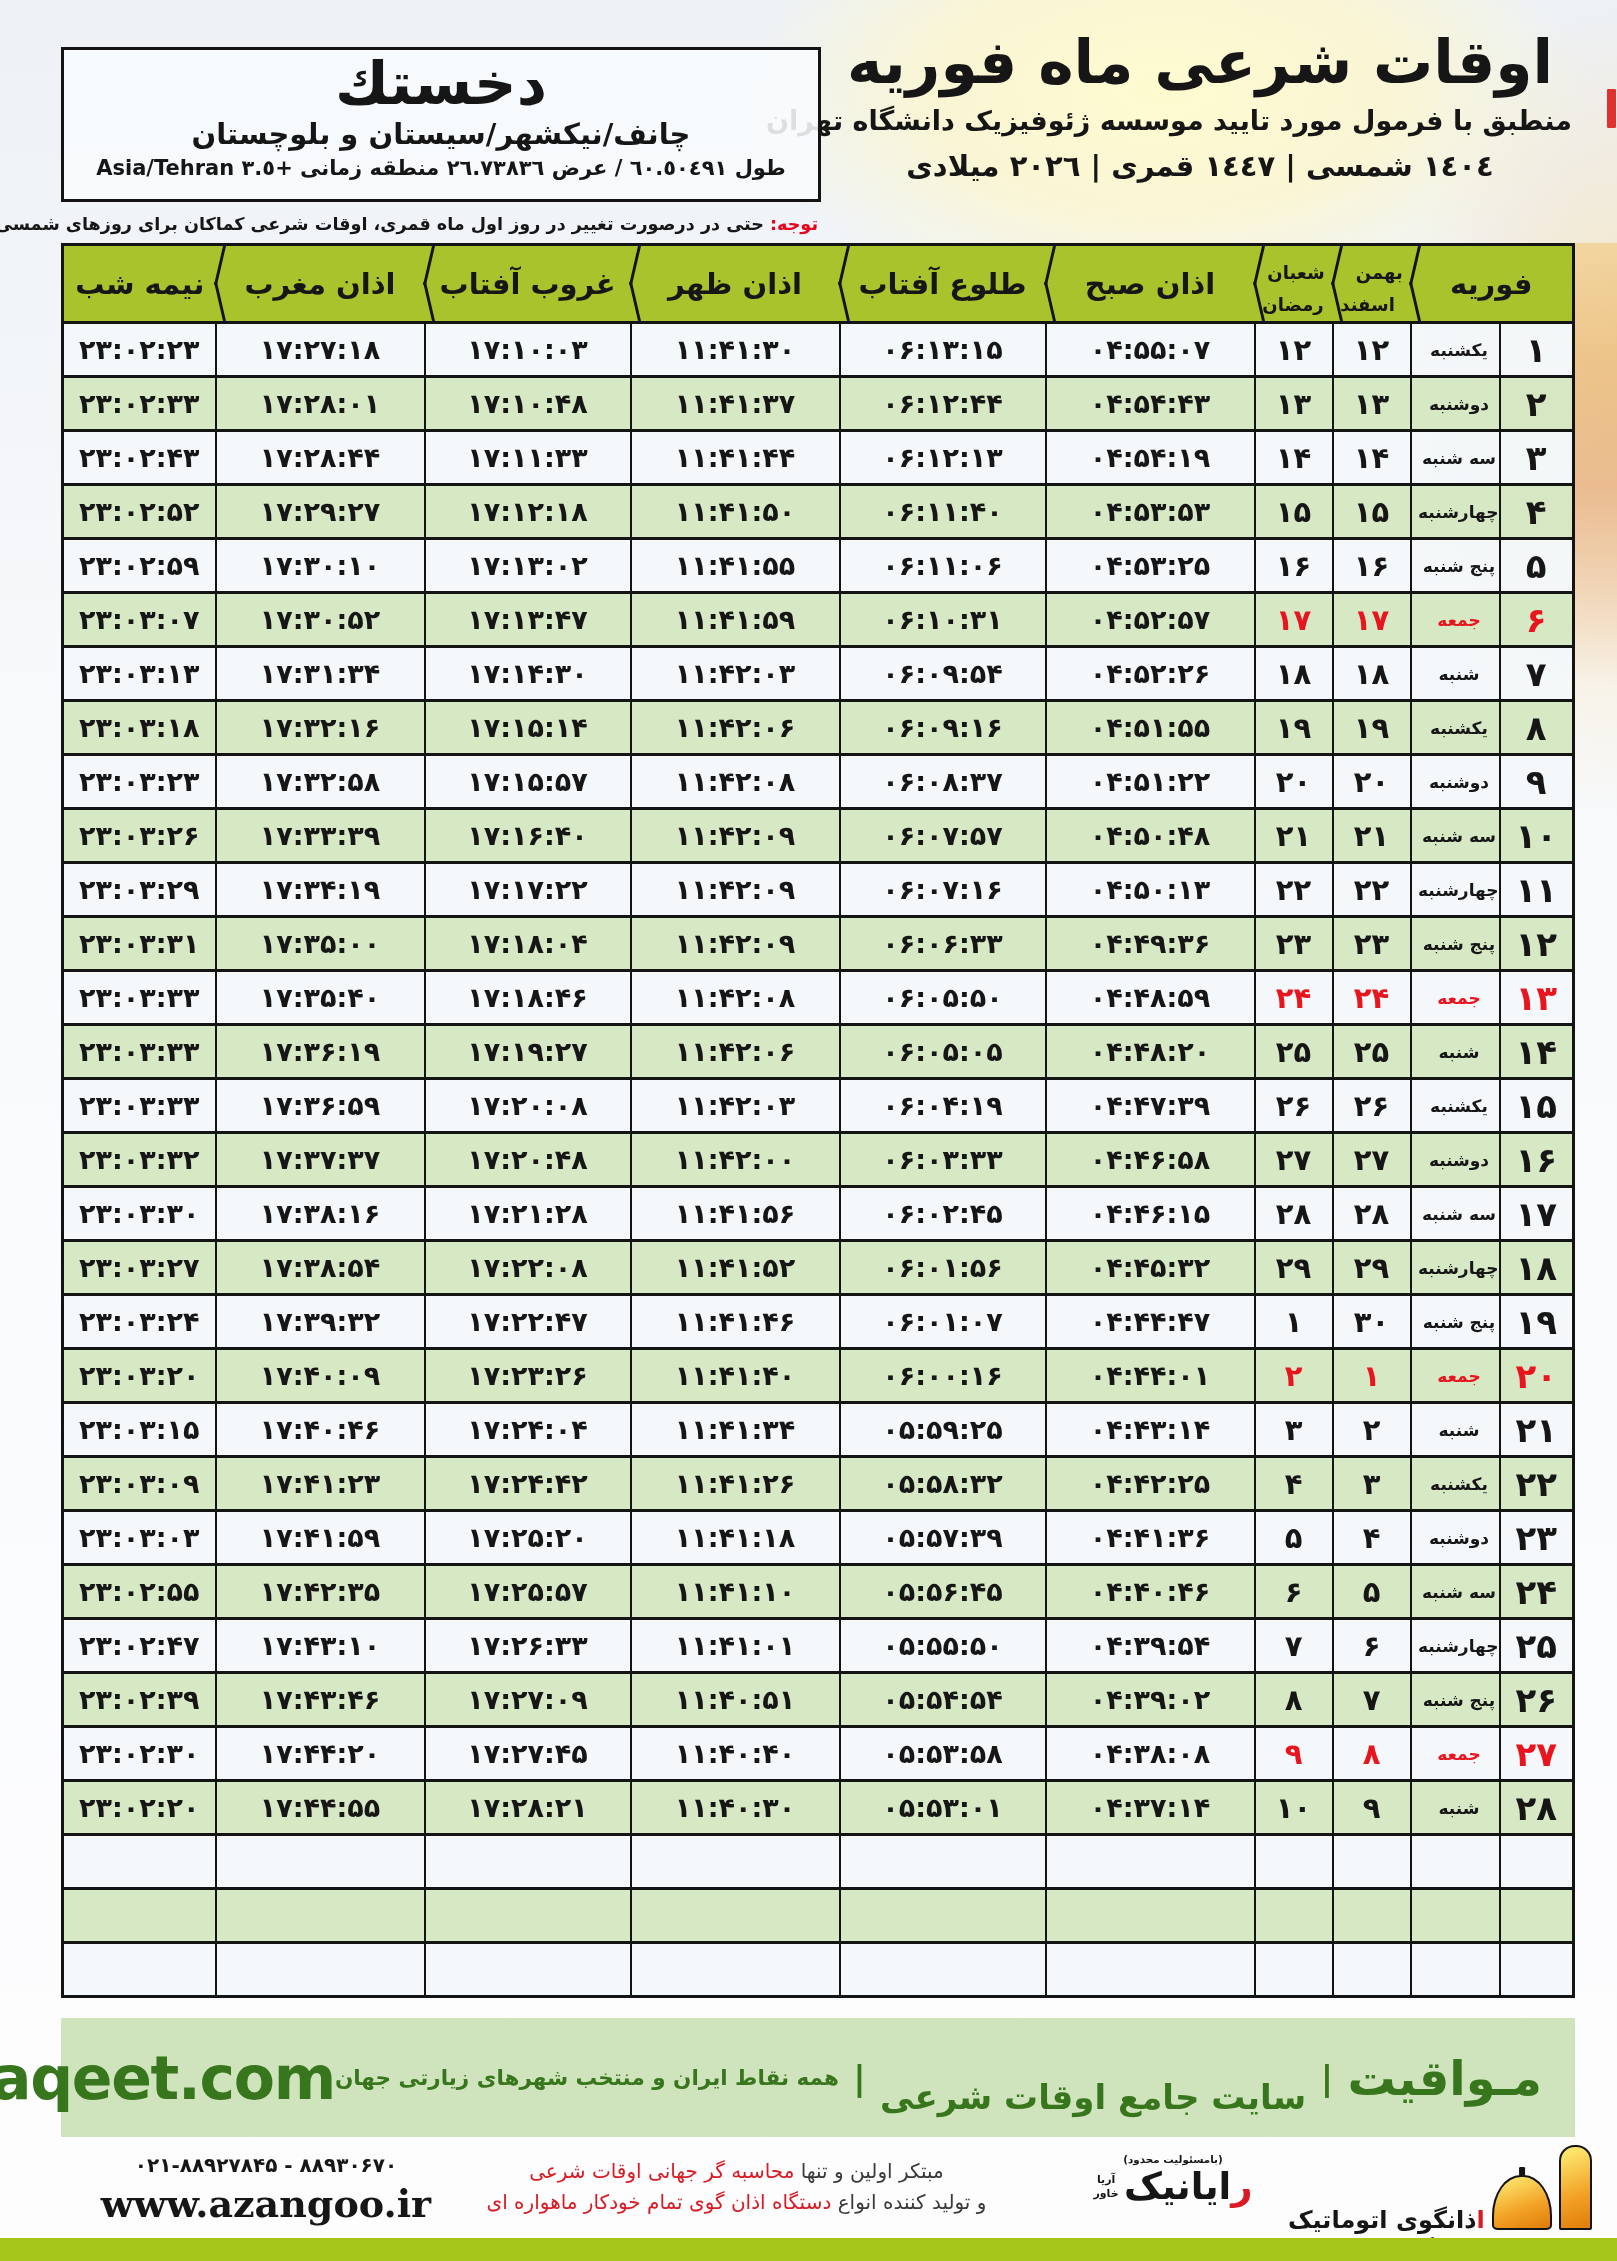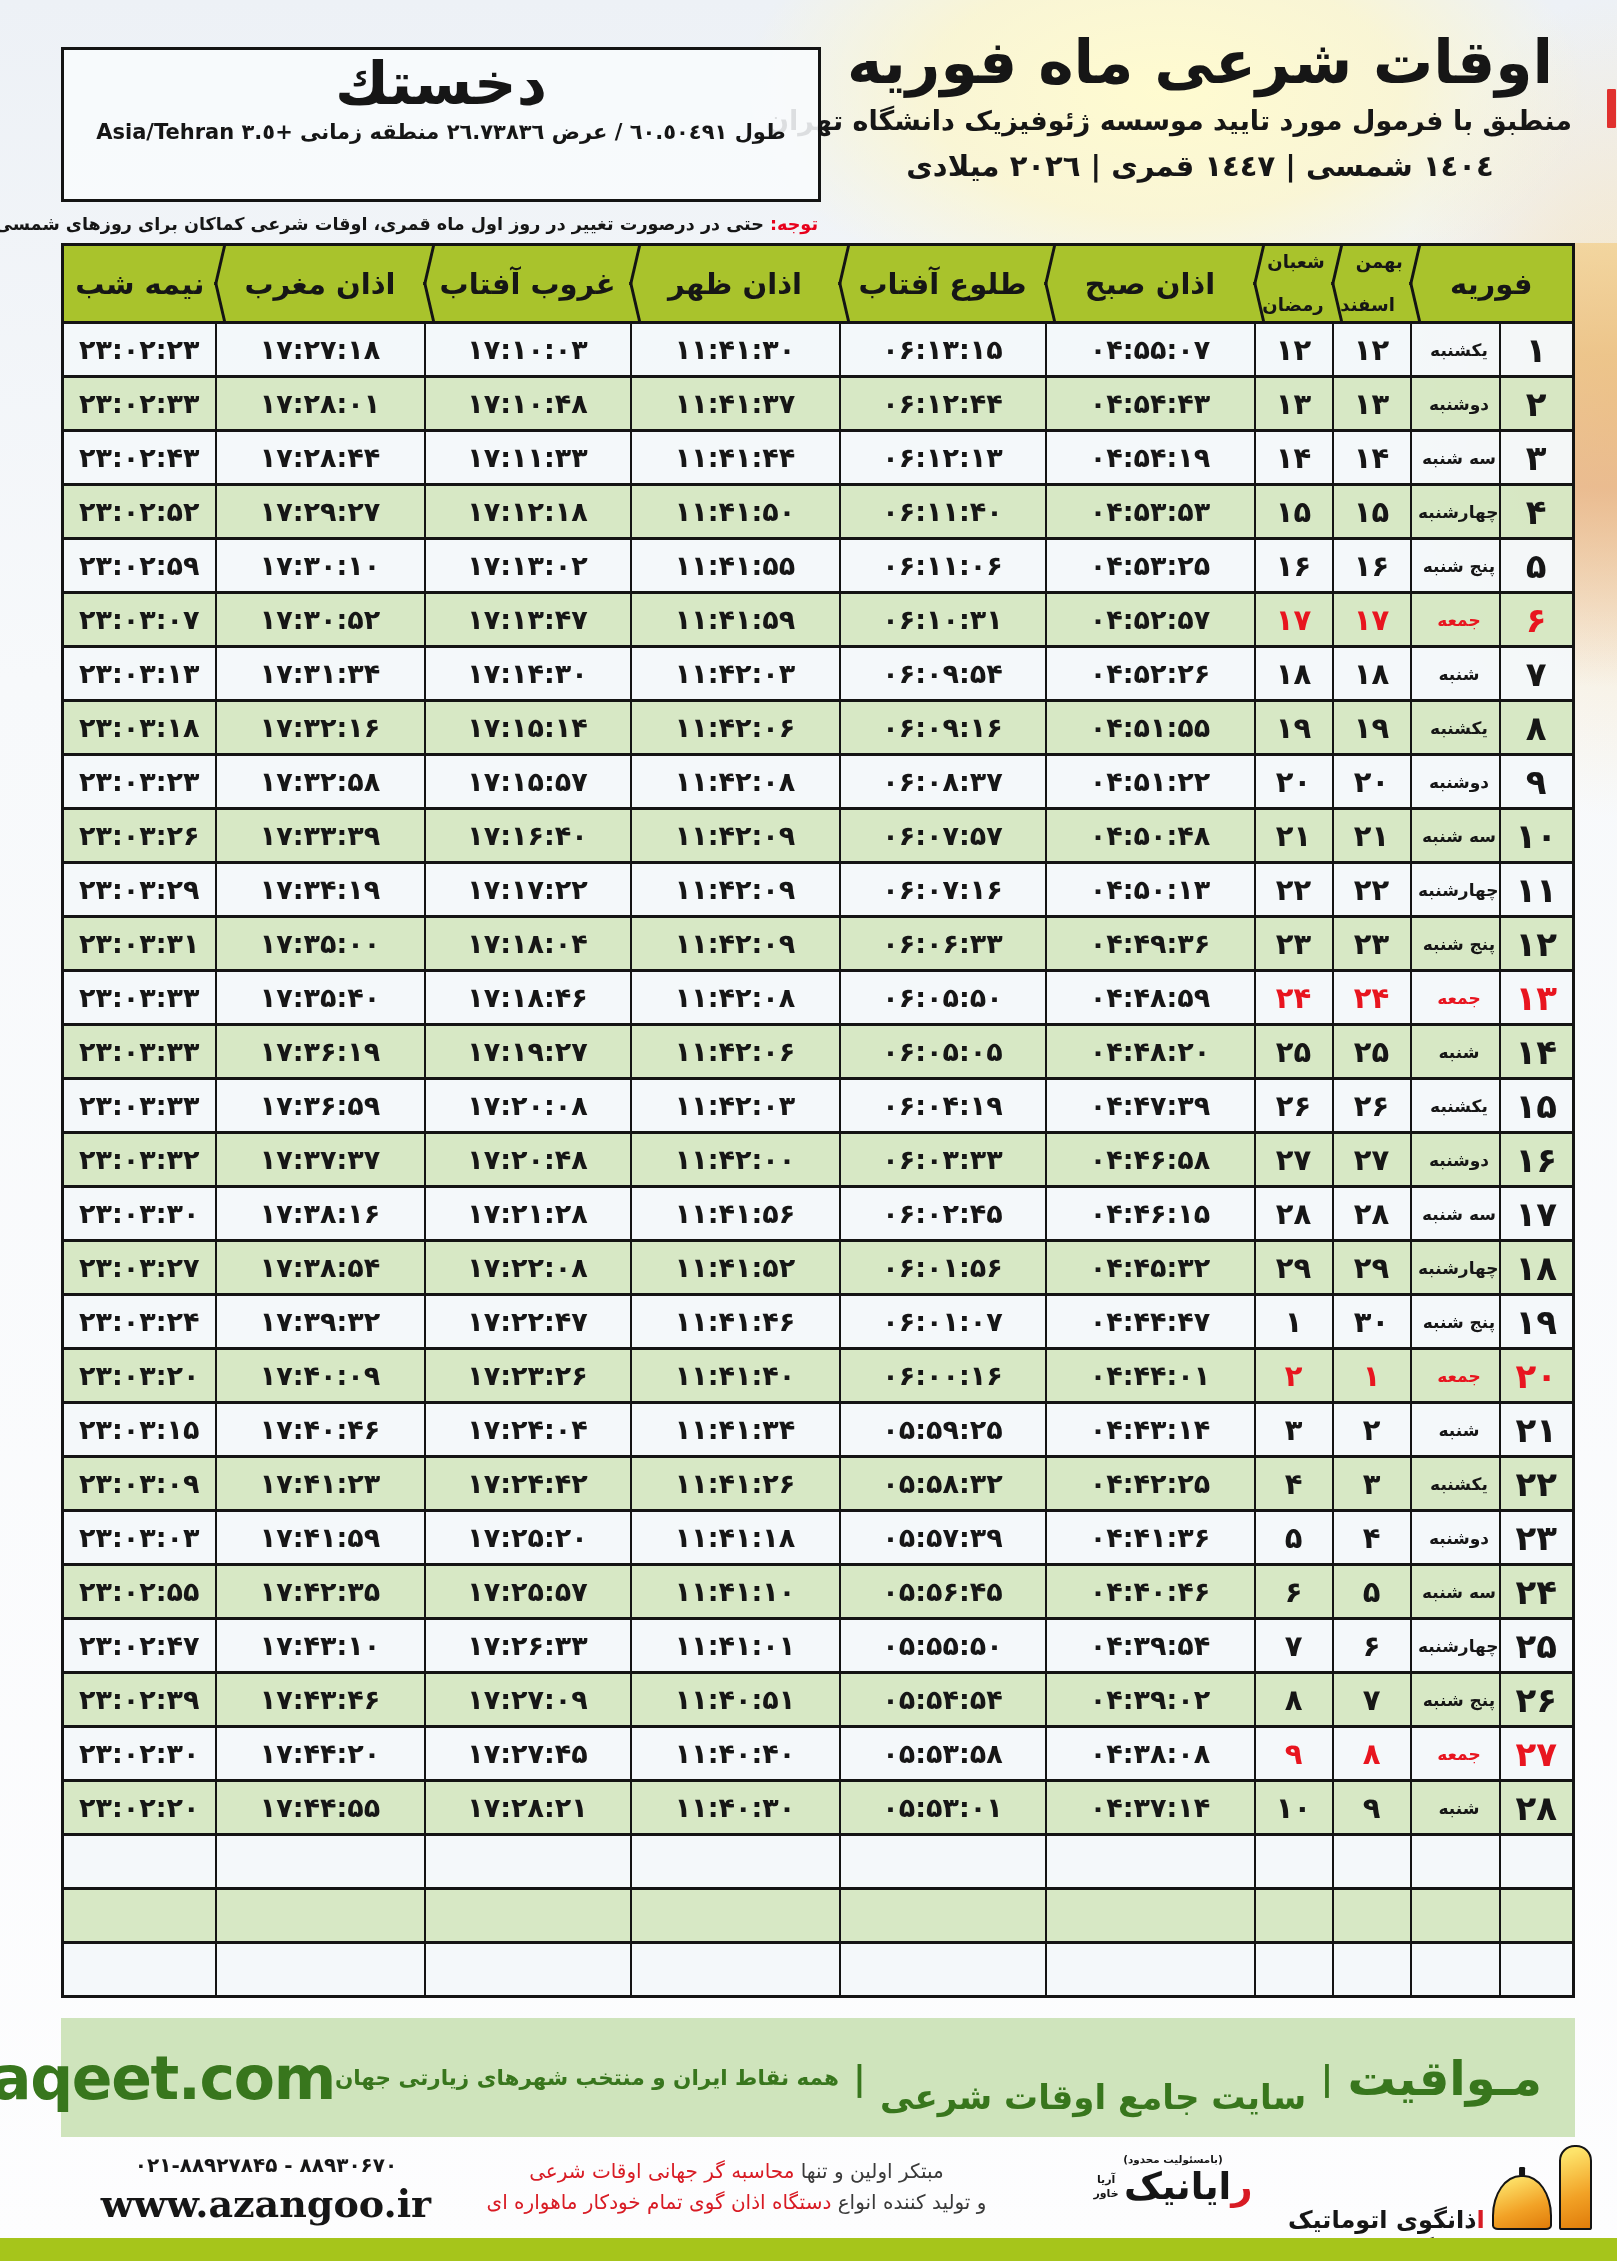--- a/index.html
+++ b/index.html
@@ -42,21 +42,21 @@
   .ptable th { background:#a9c32c; border-bottom:3.9px solid #141414; position:relative; font-size:29px; }
   .th-feb { font-size:31px; }
   .th:not(.th-feb)::before {
     content:""; position:absolute; top:0; right:-1.3px; width:2.6px; height:52%;
     background:#141414; transform:skewX(-13deg); transform-origin:50% 100%;
   }
   .th:not(.th-feb)::after {
     content:""; position:absolute; bottom:0; right:-1.3px; width:2.6px; height:52%;
     background:#141414; transform:skewX(13deg); transform-origin:50% 0%;
   }
-  .th-dual .dual-a { position:absolute; top:5px; right:7.8px; font-size:18px; }
+  .th-dual .dual-a { position:absolute; top:16px; right:7.8px; font-size:18px; }
   .th-dual .dual-b { position:absolute; bottom:6.5px; left:7.8px; font-size:18px; }
   .ptable tbody tr { height:54px; }
   .ptable td { border:2px solid #141414; border-top-width:3.3px; border-bottom-width:3.3px; font-size:27px; }
   .ptable td:nth-child(1) { font-size:34px; }
   .ptable td:nth-child(2) { font-size:17px;padding-left:8px; }
   .ptable td:nth-child(3), .ptable td:nth-child(4) { font-size:29px; }
   tr.r-white td { background:rgba(243,247,250,0.93); }
   tr.r-green td { background:rgba(213,231,194,0.95); }
   tr.friday td:nth-child(-n+4) { color:#e8151f; }
 
@@ -117,20 +117,21 @@
   <div class="photo-strip"></div>
 
   <div class="title-block">
     <div class="main-title">اوقات شرعی ماه فوریه</div>
     <div class="sub-title">منطبق با فرمول مورد تایید موسسه ژئوفیزیک دانشگاه تهران</div>
     <div class="cal-line">١٤٠٤ شمسی | ١٤٤٧ قمری | ٢٠٢٦ میلادی</div>
   </div>
 
   <div class="loc-box">
     <div class="loc-city">دخستك</div>
+    <div class="loc-region">چانف/نیکشهر/سیستان و بلوچستان</div>
     <div class="loc-coords">طول ٦٠.٥٠٤٩١ / عرض ٢٦.٧٣٨٣٦ منطقه زمانی +٣.٥ Asia/Tehran</div>
   </div>
 
   <div class="notice">
     <span class="notice-label">توجه:</span>
     <span>حتی در درصورت تغییر در روز اول ماه قمری، اوقات شرعی کماکان برای روزهای شمسی و میلادی معتبر است.</span>
   </div>
 
   <div class="ptable-wrap">
     <table class="ptable">

